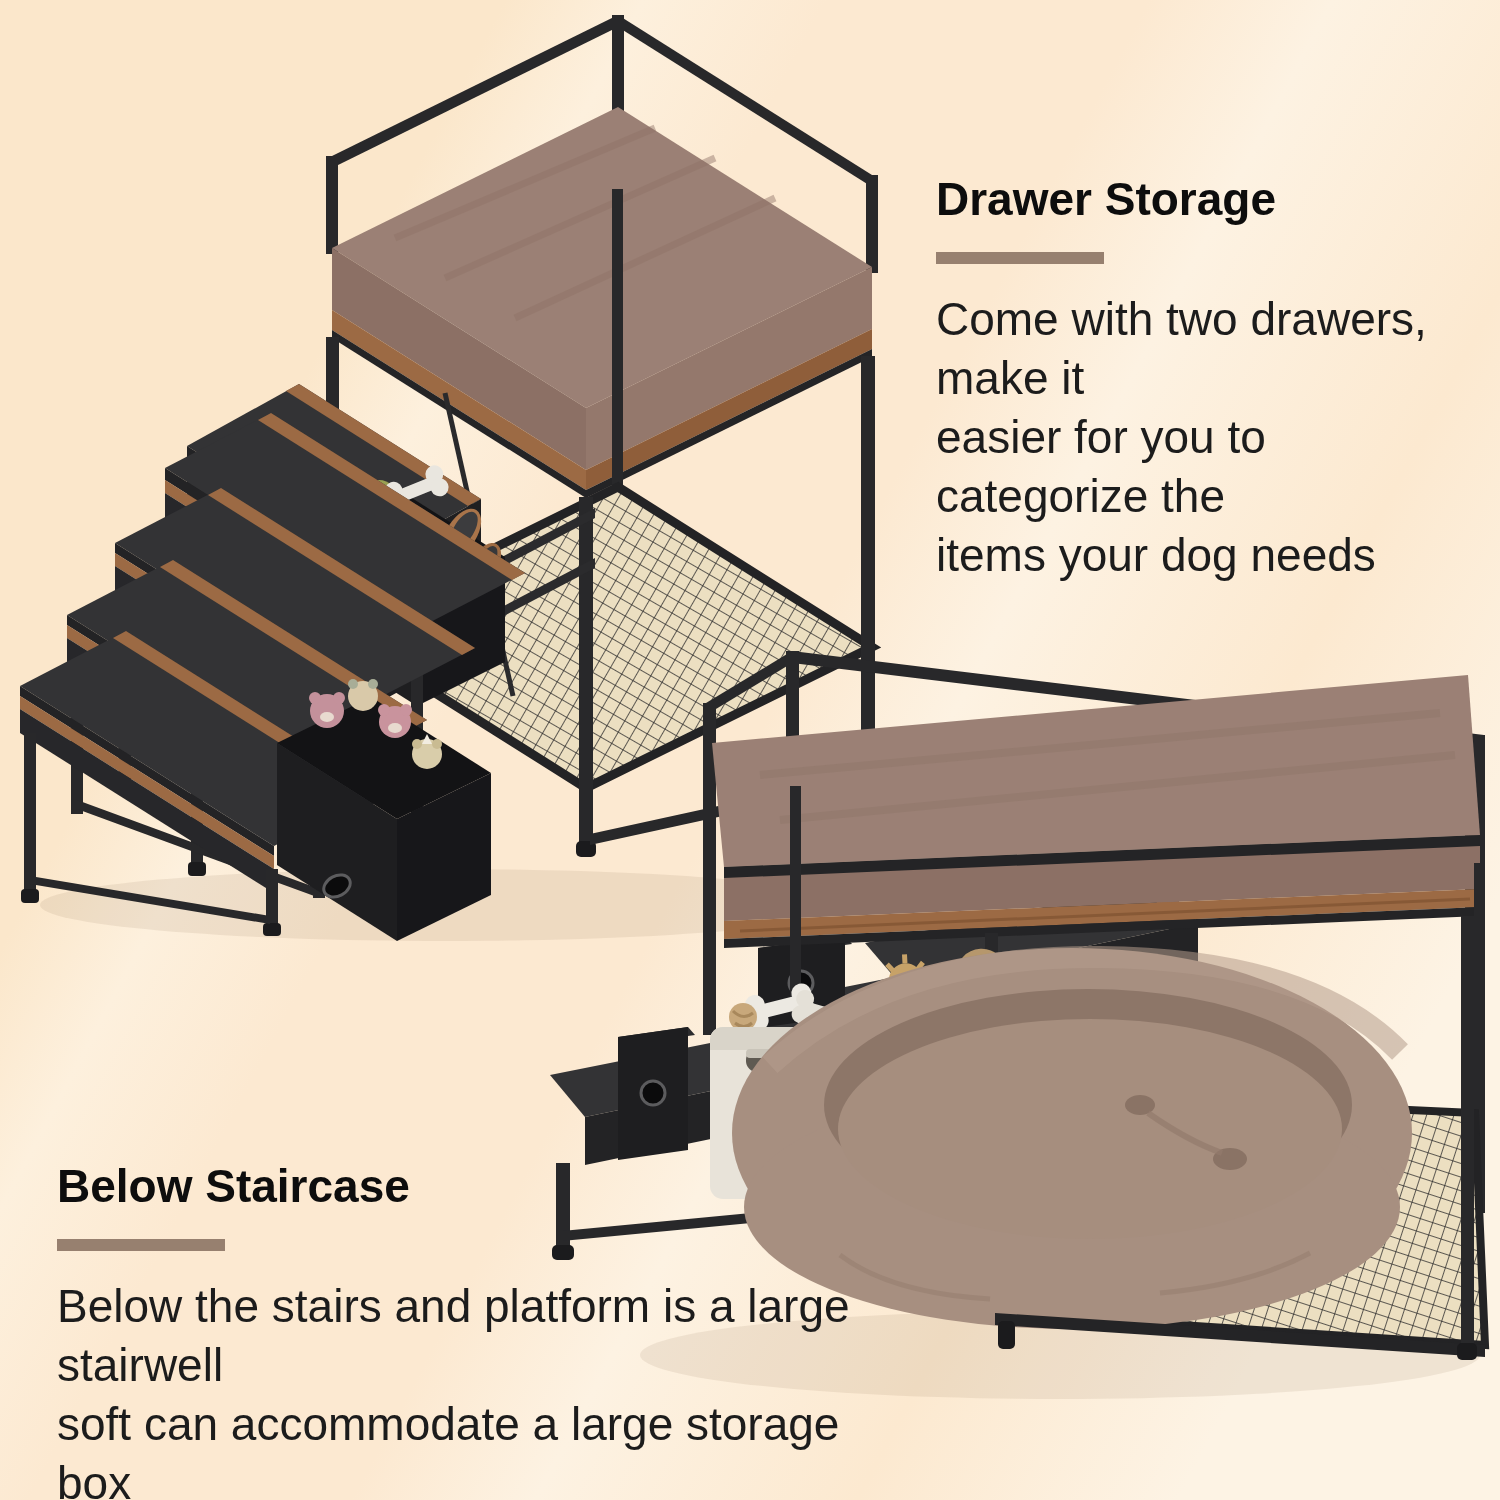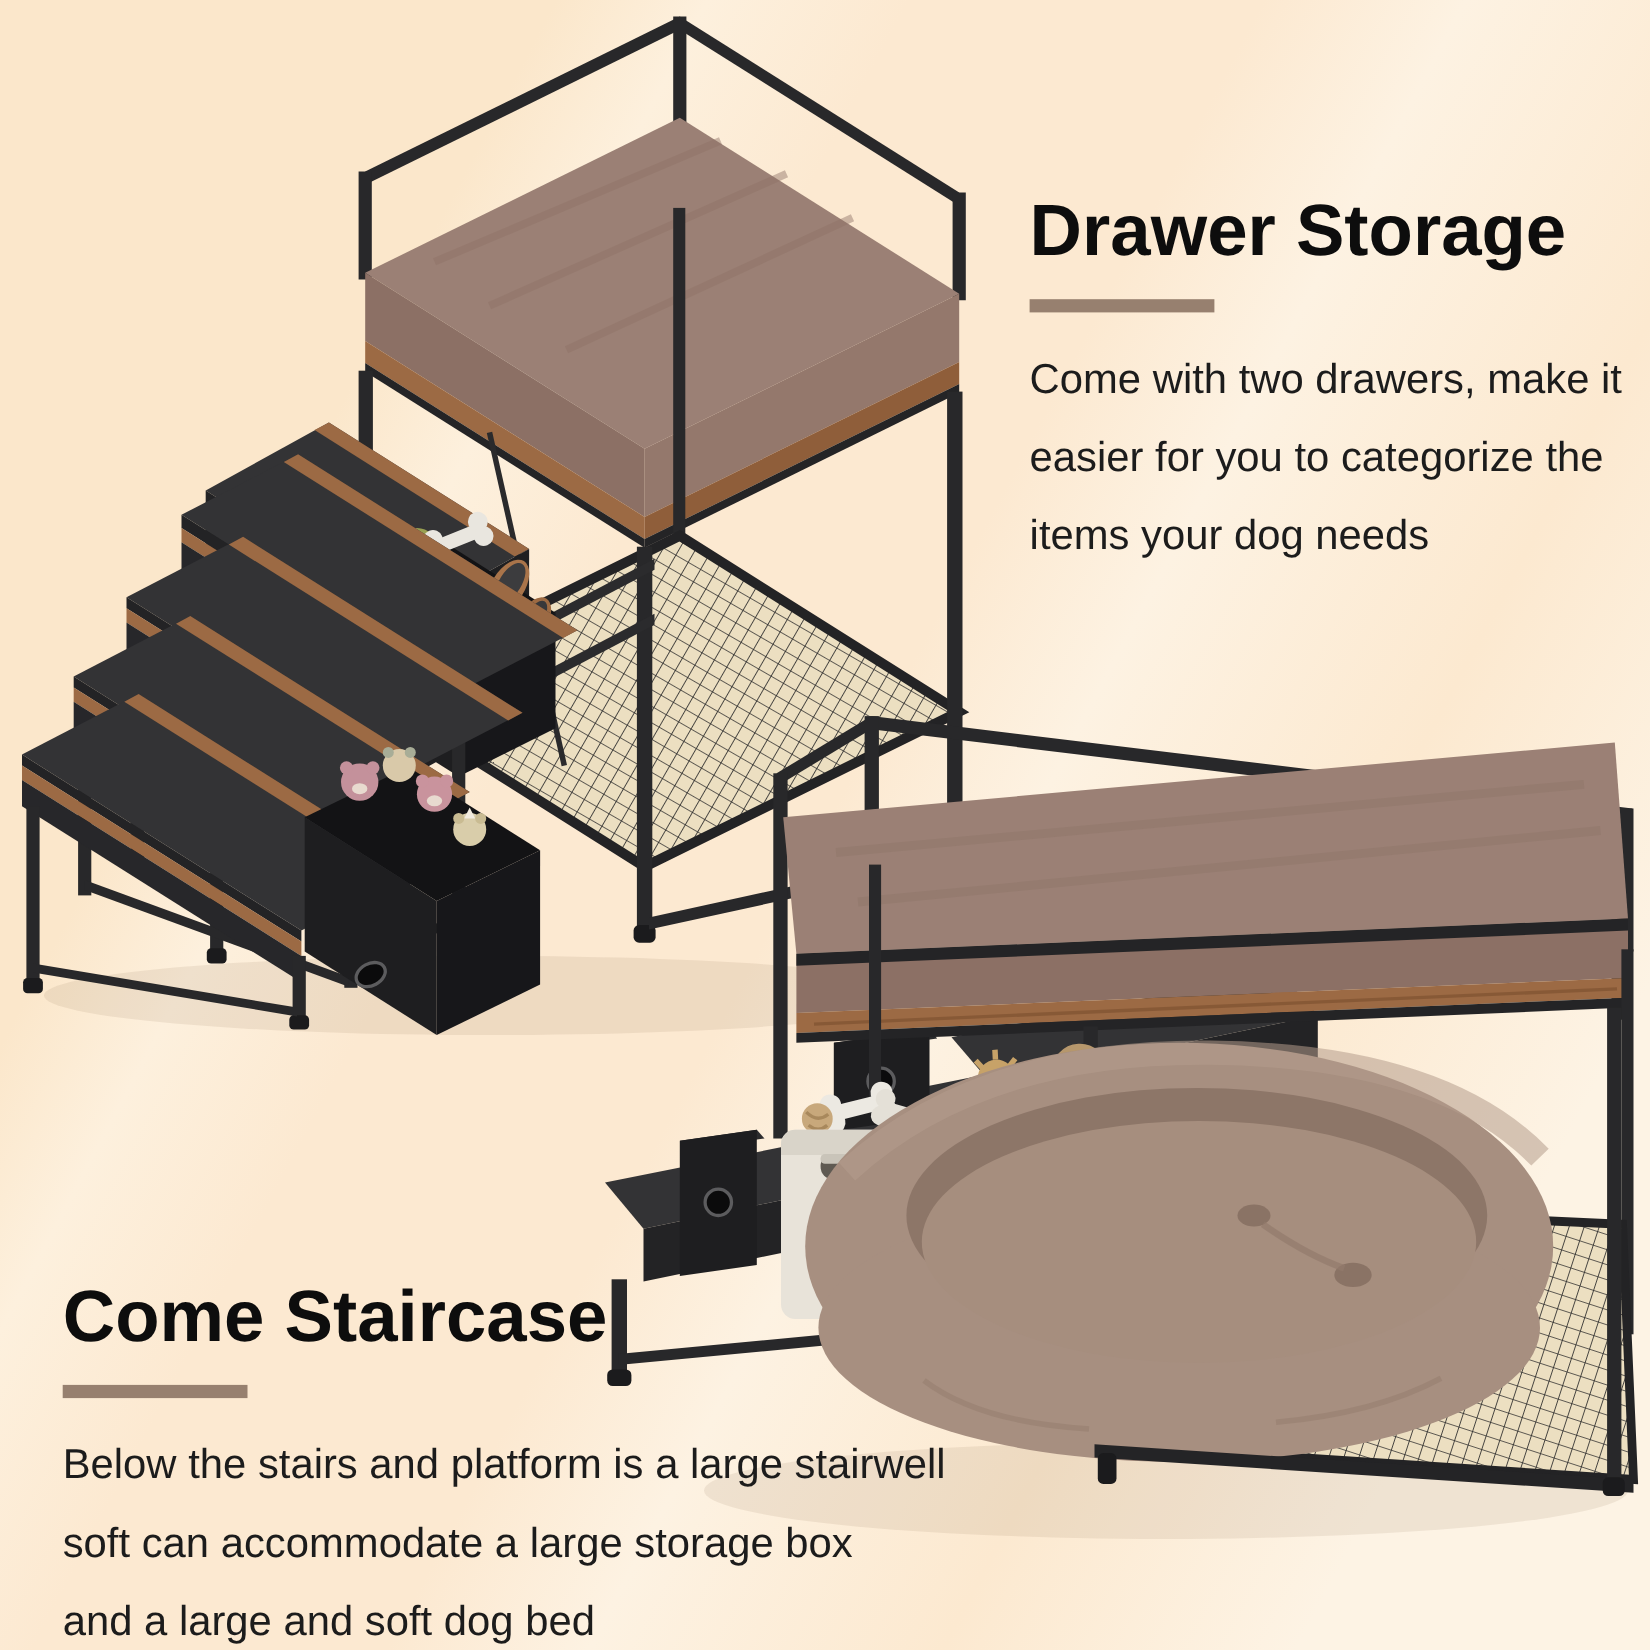--- a/index.html
+++ b/index.html
@@ -10,35 +10,35 @@
     font-family:"Liberation Sans", sans-serif;
     background:linear-gradient(118deg,
       #fbe7cb 0%, #fbe7cb 22%,
       #fdf0dd 28%, #fce9d1 36%,
       #fce9d1 50%, #fdf2e2 58%,
       #fce9d0 72%, #fdf3e4 86%, #fdf3e4 100%);
   }
   .feature{position:absolute;}
   .feature h2{
     margin:0;
-    font-size:66px;
+    font-size:46px;
     font-weight:bold;
     line-height:1.0;
     color:#0d0d0d;
     letter-spacing:0;
   }
   .divider{
     width:168px;height:12px;
     margin-top:30px;
     background:#97806f;
   }
   .feature p{
     margin:26px 0 0 0;
-    font-size:38px;
-    line-height:71px;
+    font-size:46px;
+    line-height:59px;
     color:#1c1c1c;
     white-space:pre-line;
   }
   #feature-drawer{left:936px;top:176px;width:540px;}
   #feature-staircase{left:57px;top:1163px;width:860px;}
   figure{margin:0;position:absolute;}
   #product-iso{left:15px;top:8px;width:920px;height:935px;}
   #product-front{left:540px;top:645px;width:950px;height:800px;}
   figure svg{width:100%;height:100%;display:block;}
 </style>
@@ -354,20 +354,20 @@
 
   <section class="feature" id="feature-drawer">
     <h2>Drawer Storage</h2>
     <div class="divider"></div>
     <p>Come with two drawers, make it
 easier for you to categorize the
 items your dog needs</p>
   </section>
 
   <section class="feature" id="feature-staircase">
-    <h2>Come Staircase</h2>
+    <h2>Below Staircase</h2>
     <div class="divider"></div>
     <p>Below the stairs and platform is a large stairwell
 soft can accommodate a large storage box
 and a large and soft dog bed</p>
   </section>
 
 </div>
 
 </body></html>

